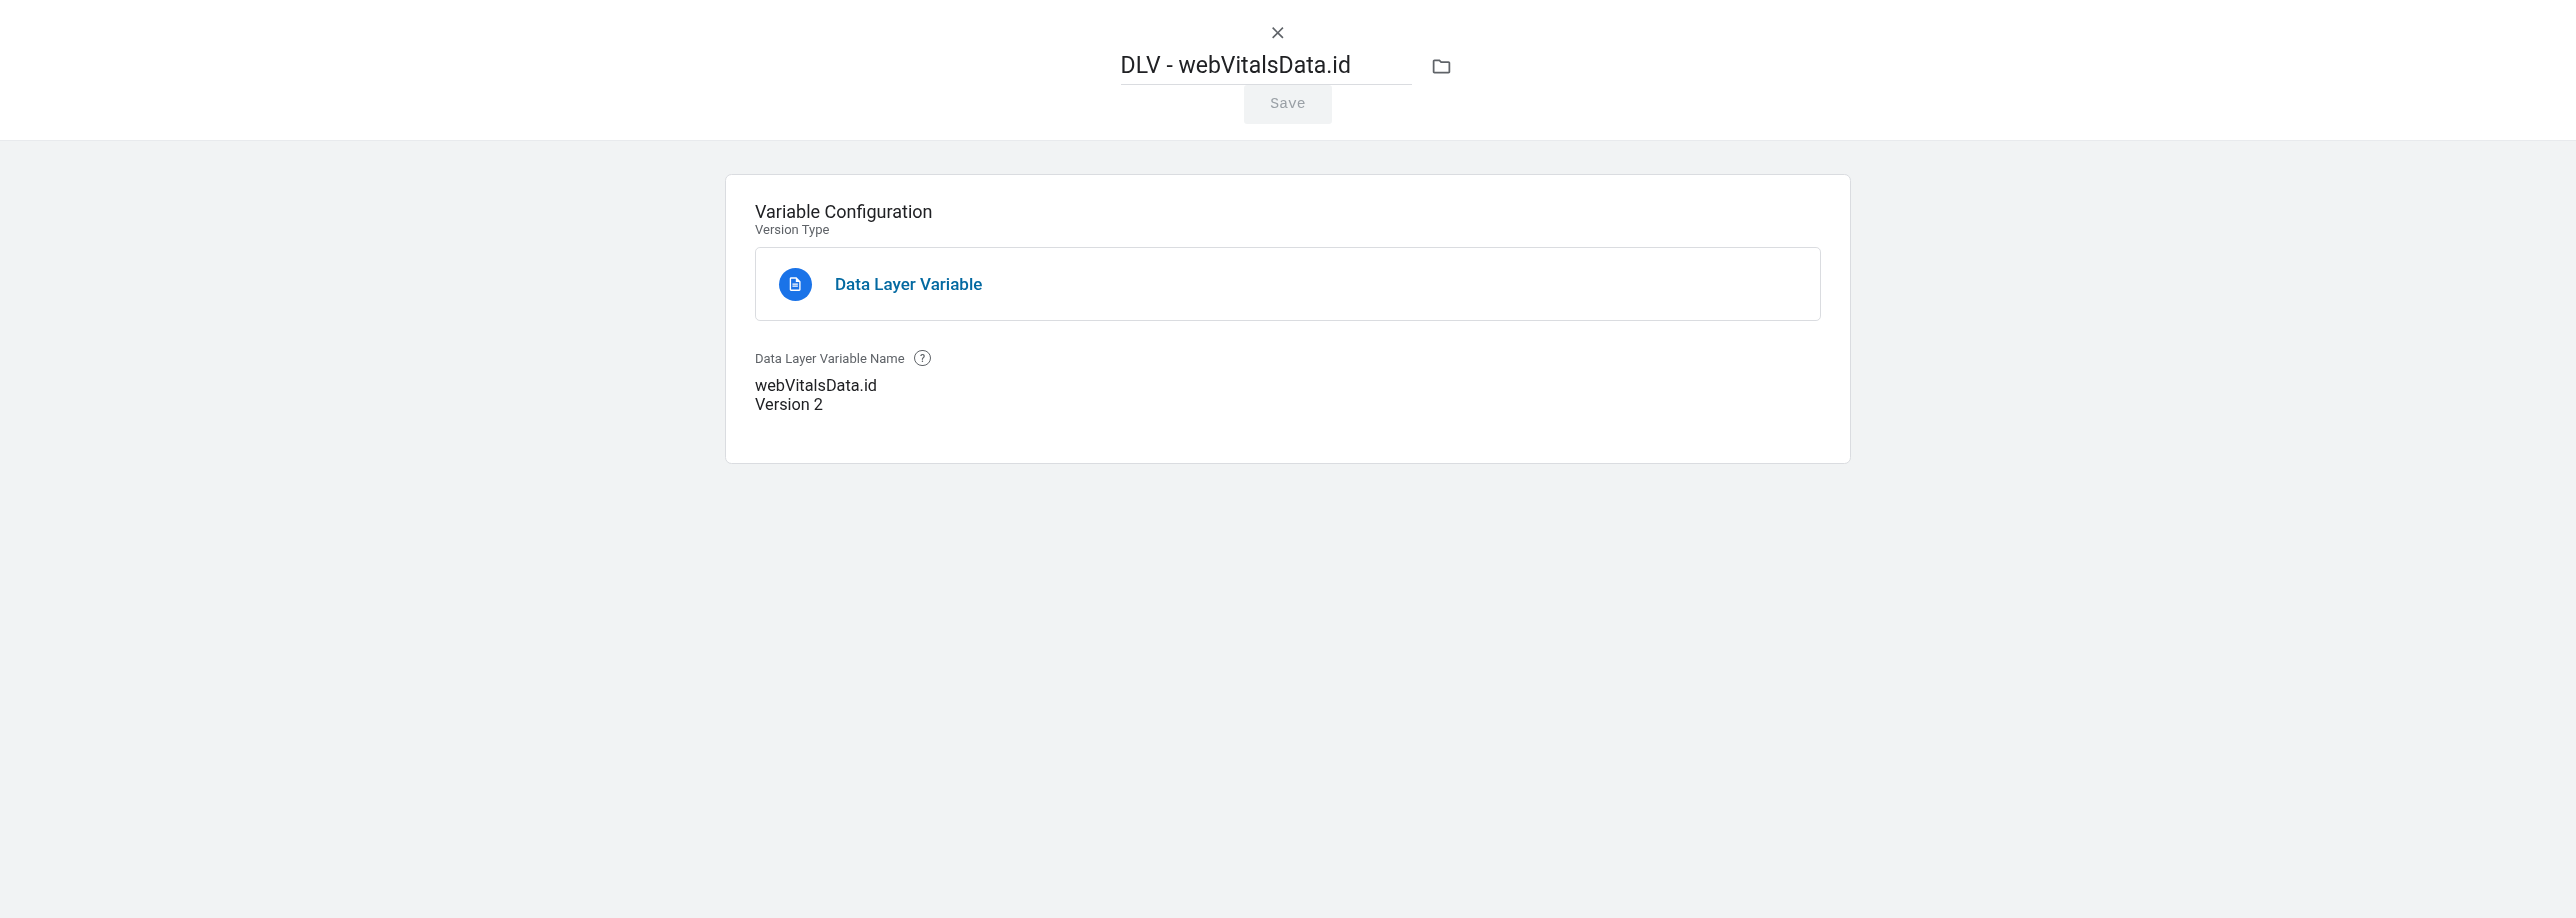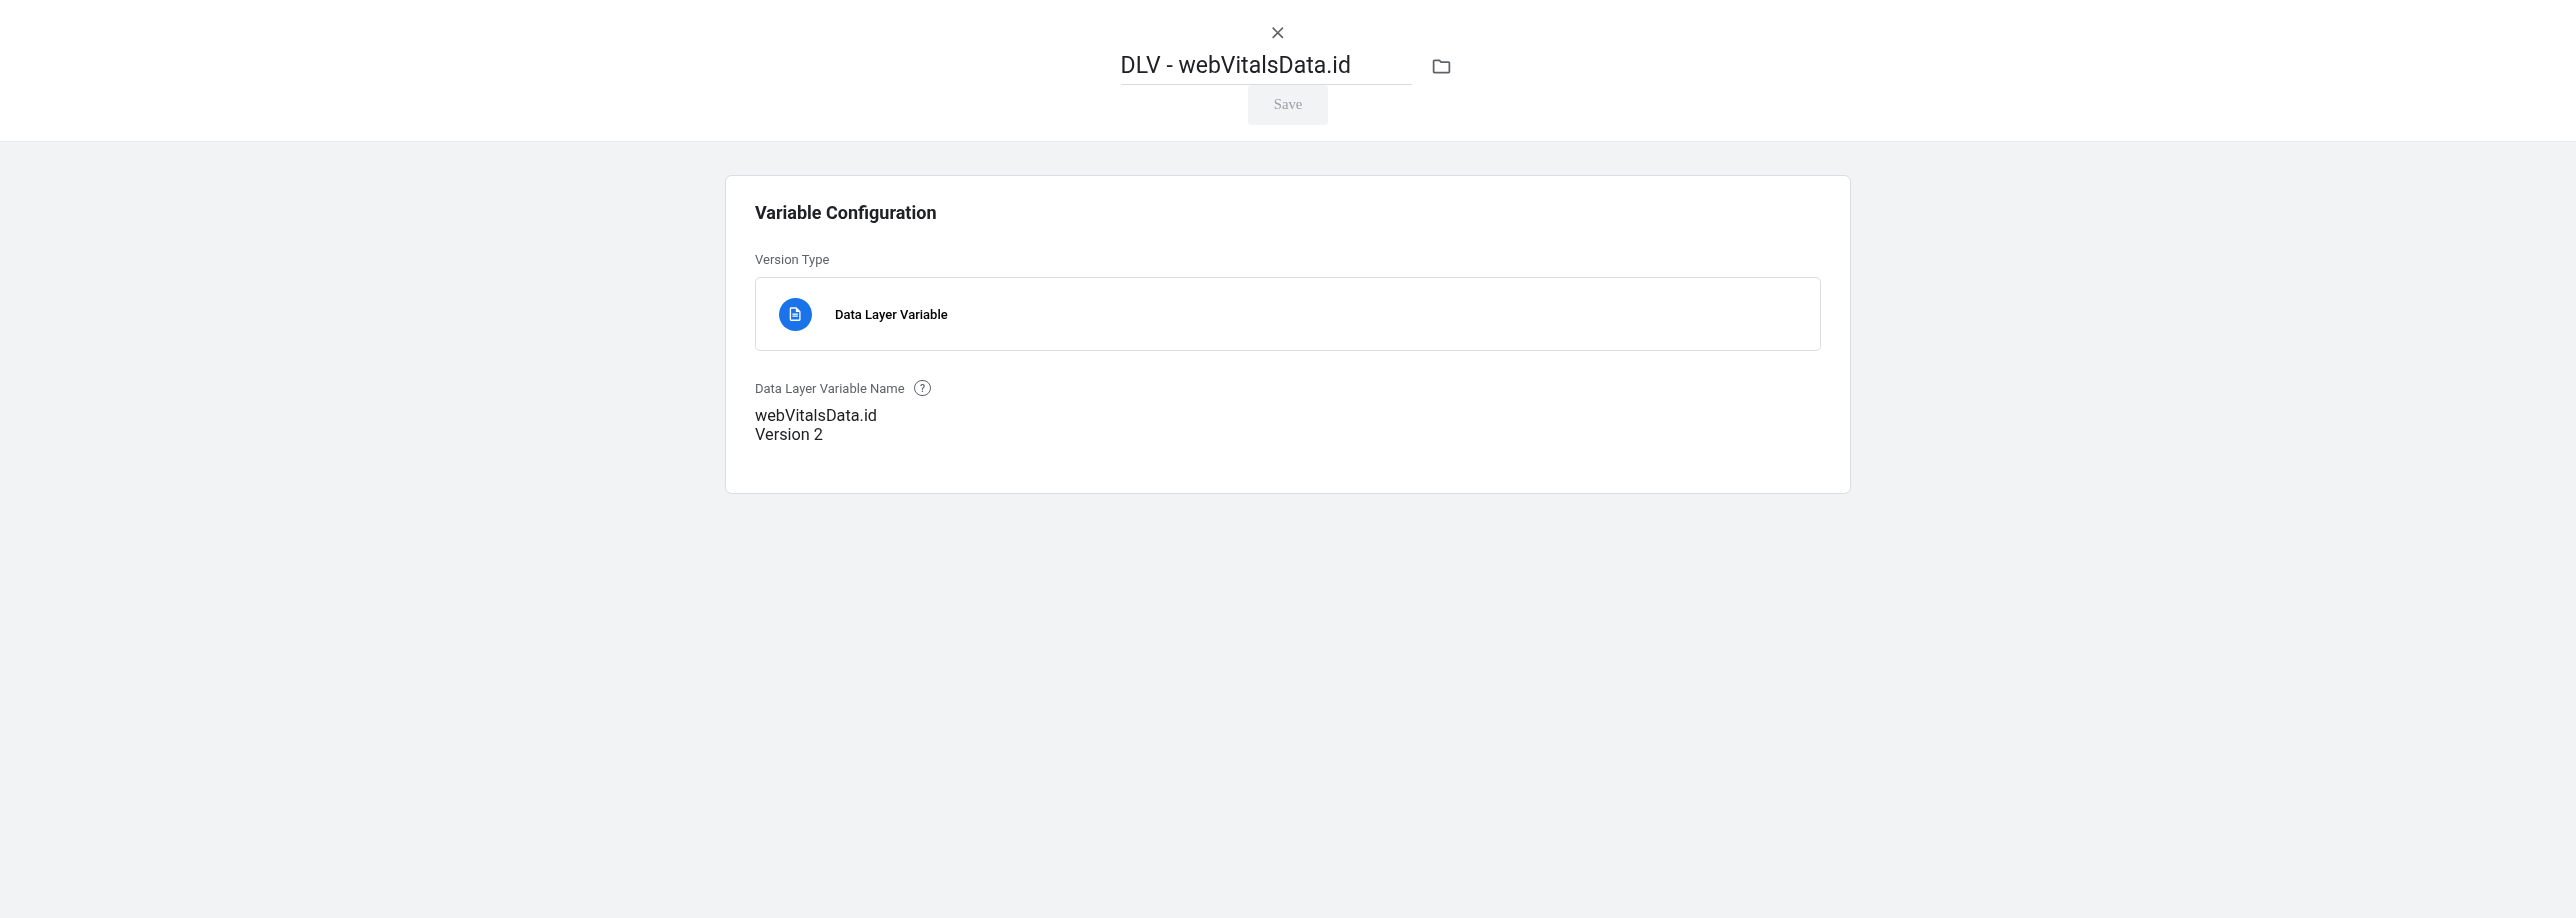--- a/index.html
+++ b/index.html
@@ -71,40 +71,39 @@
     }
     .save-btn {
       background: #f1f3f4;
       border: none;
       border-radius: 3.3px;
       padding: 11.4px 26px;
       font-size: 14.7px;
       font-weight: 500;
       color: #9aa0a6;
       cursor: pointer;
-      font-family: Liberation Serif, serif;
+      font-family: Liberation Mono, monospace;
     }
     .main-area {
       background: #f1f3f4;
       padding: 33px 0 49px 0;
       min-height: calc(100vh - 75px);
     }
     .card {
       background: #ffffff;
       border: 0.8px solid #dadce0;
       border-radius: 6.5px;
       max-width: 1126px;
       margin: 0 auto;
       padding: 26px 29px 33px 29px;
     }
     .card-title {
       font-size: 18px;
-      font-weight: 700;
-      color: #202124;
-      margin-bottom: 29px;
+      font-weight: 400;
+      color: #202124;
     }
     .field-label {
       font-size: 13px;
       color: #5f6368;
       margin-bottom: 9.8px;
       display: flex;
       align-items: center;
       gap: 9.8px;
     }
     .type-box {
@@ -126,23 +125,23 @@
       align-items: center;
       justify-content: center;
       flex-shrink: 0;
     }
     .type-icon svg {
       width: 16.3px;
       height: 16.3px;
       fill: #ffffff;
     }
     .type-name {
-      font-size: 13px;
+      font-size: 17px;
       font-weight: 500;
-      color: #000000;
+      color: #0369a1;
       text-align: center;
     }
     .help-icon {
       width: 16.3px;
       height: 16.3px;
       border: 1.6px solid #5f6368;
       border-radius: 50%;
       display: inline-flex;
       align-items: center;
       justify-content: center;

